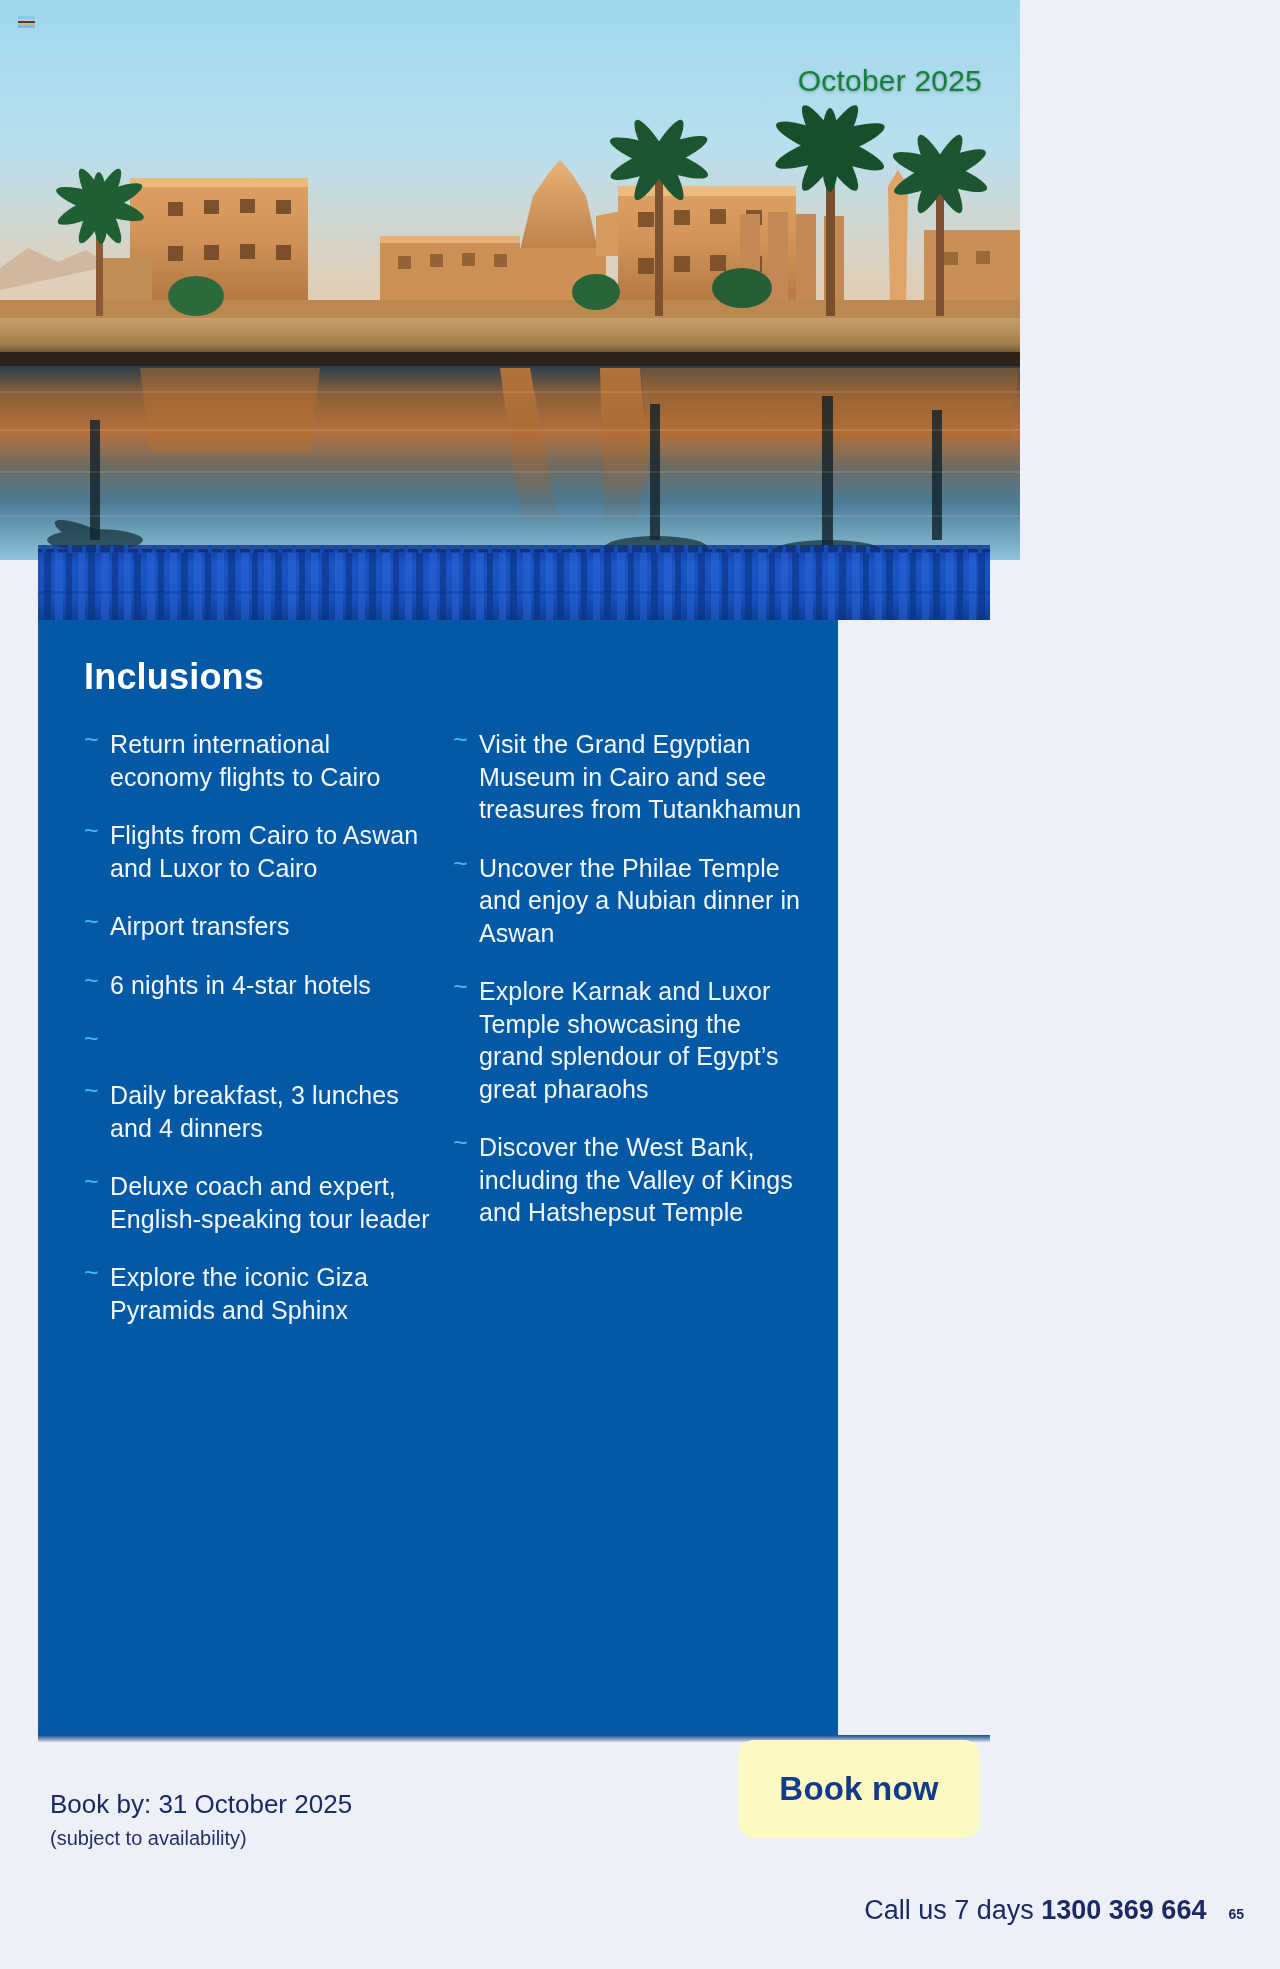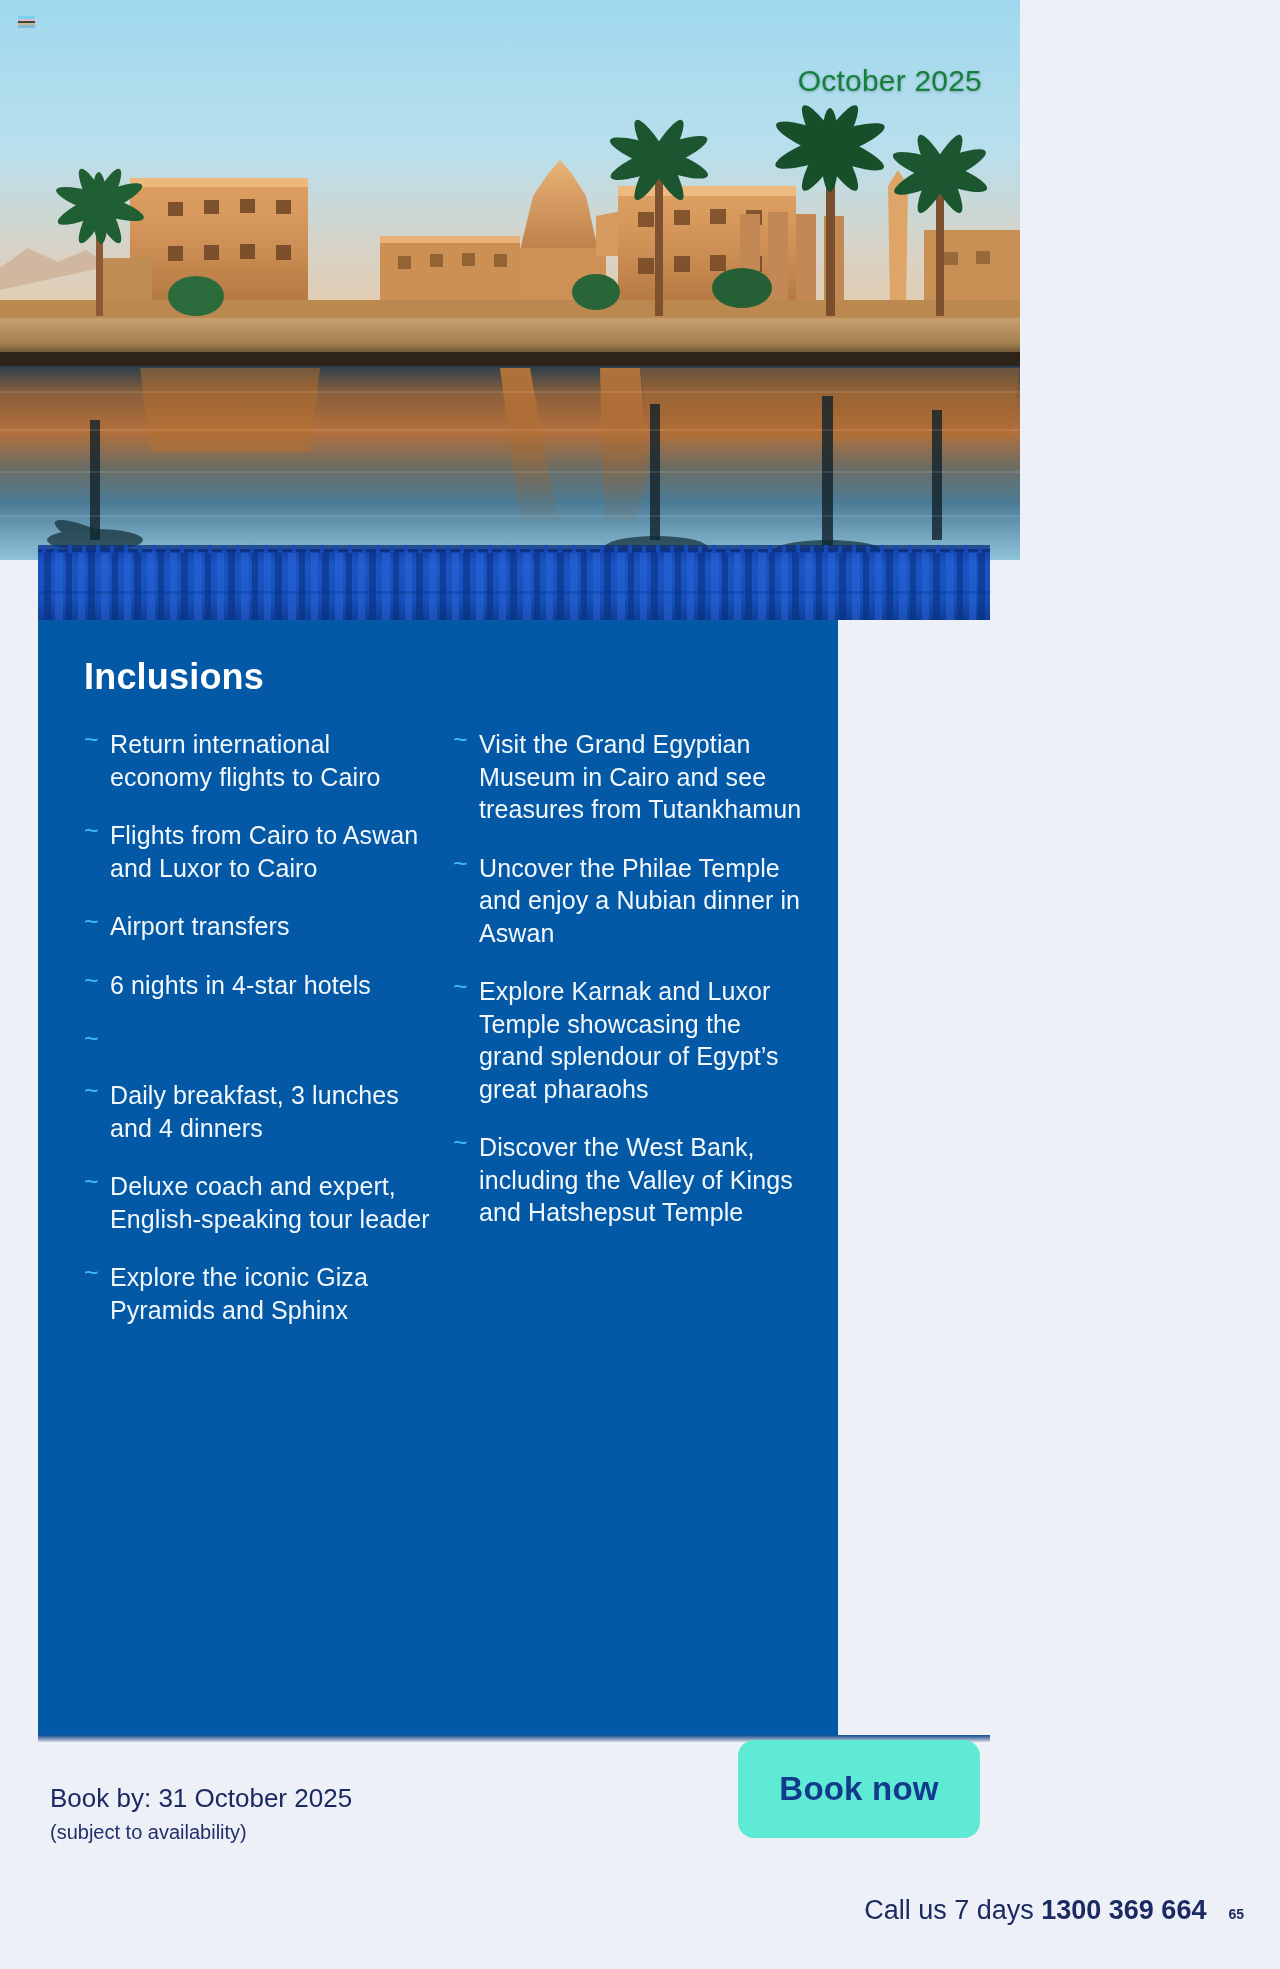--- a/index.html
+++ b/index.html
@@ -76,29 +76,29 @@
     color:#f2f8fd; font-size:25px; line-height:1.30; font-weight:400;
     letter-spacing:.1px;
   }
 
   
   .cta { position:absolute; left:50px; top:1770px; z-index:6; }
   .cta .head {
     color:#2aaae2; font-size:29px; font-weight:700; letter-spacing:.1px;
   }
   .cta .line {
-    color:#1b2a63; font-size:26px; font-weight:400; line-height:1.30; margin-top:12px;
+    color:#1b2a63; font-size:26px; font-weight:400; line-height:1.30; margin-top:18px;
   }
   .cta .fine {
     color:#22306b; font-size:20px; font-weight:400; margin-top:5px;
   }
 
   .booknow {
     position:absolute; left:738px; top:1740px; width:242px; height:98px;
-    background:#5eead4; border-radius:16px; z-index:6;
+    background:#fef9c3; border-radius:16px; z-index:6;
     display:flex; align-items:center; justify-content:center;
     border:none; cursor:pointer;
   }
   .booknow span {
     color:#123a8a; font-size:33px; font-weight:700; letter-spacing:.2px;
   }
 
   .footer {
     position:absolute; right:36px; top:1895px; z-index:6;
     display:flex; align-items:baseline; gap:22px;

